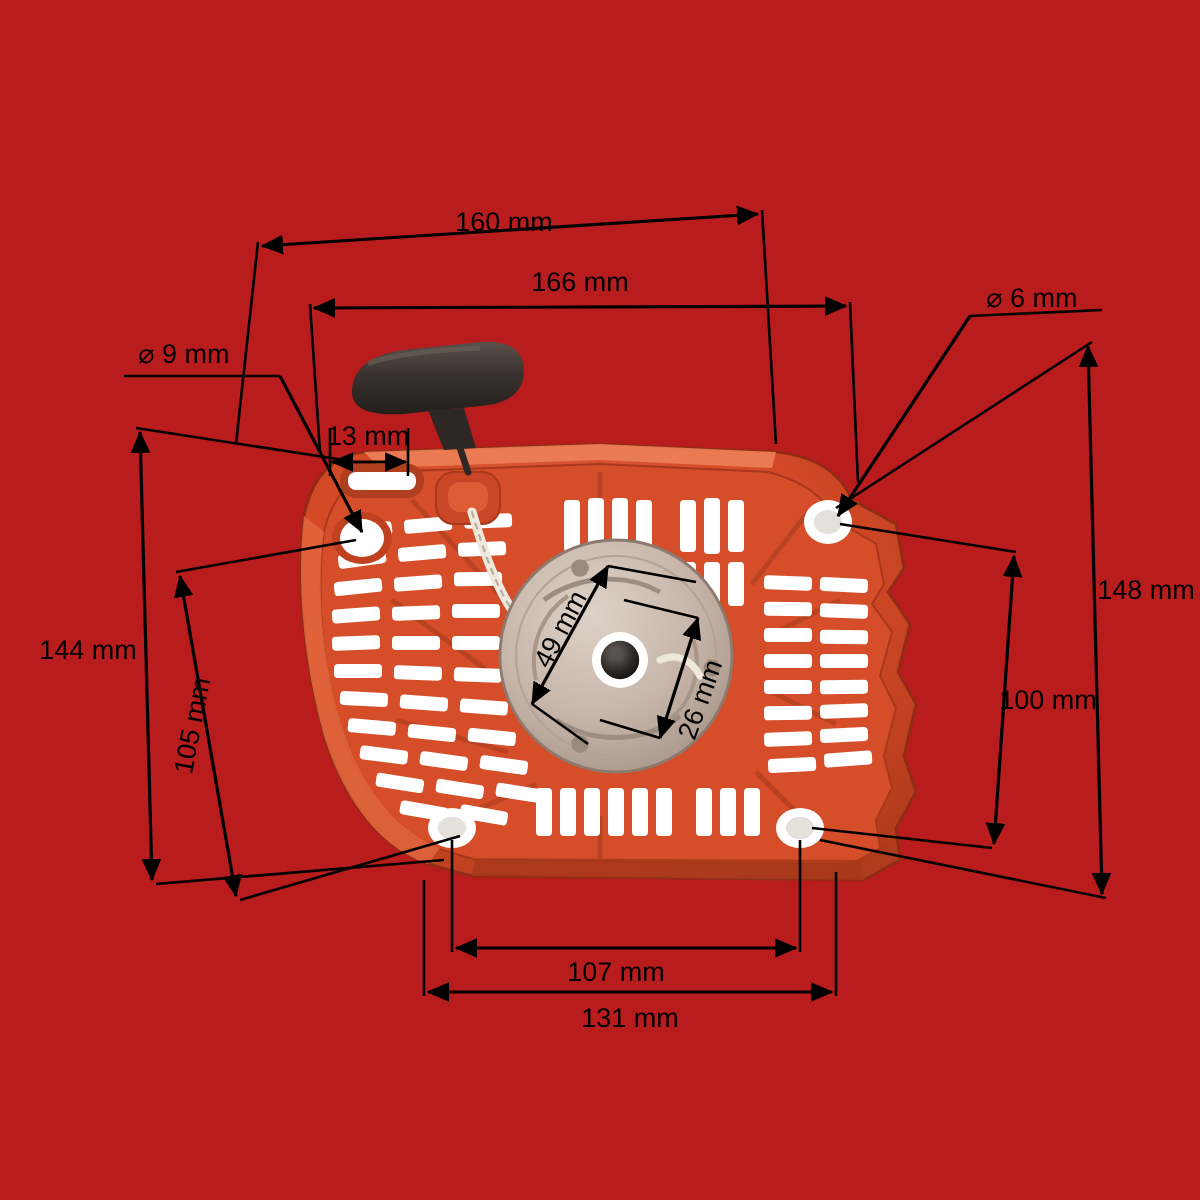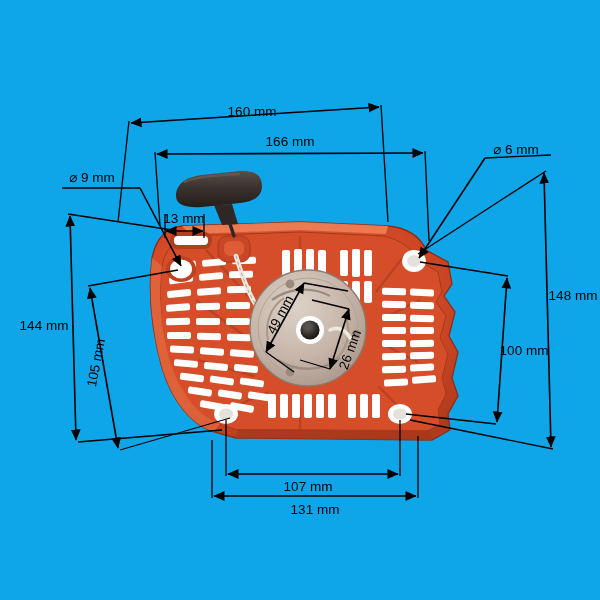--- a/index.html
+++ b/index.html
@@ -4,21 +4,21 @@
 <style>
   html, body {
     margin: 0;
     padding: 0;
     background: #ffffff;
   }
   #stage {
     position: relative;
     width: 600px;
     height: 600px;
-    background: #0ea5e9;
+    background: #b91c1c;
     overflow: hidden;
     font-family: "Liberation Sans", sans-serif;
   }
   #drawing {
     position: absolute;
     left: 0;
     top: 0;
     width: 600px;
     height: 600px;
   }

